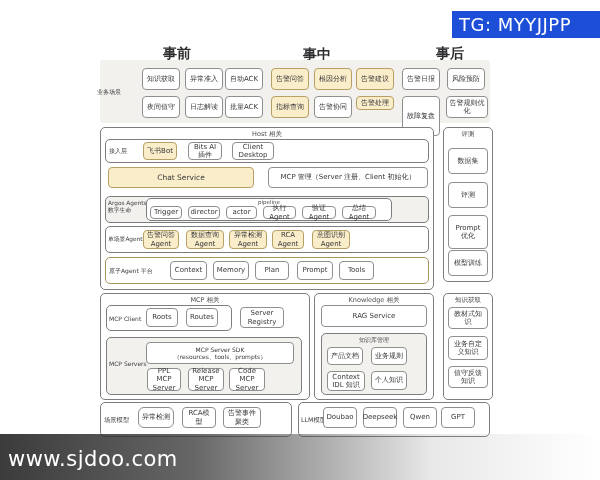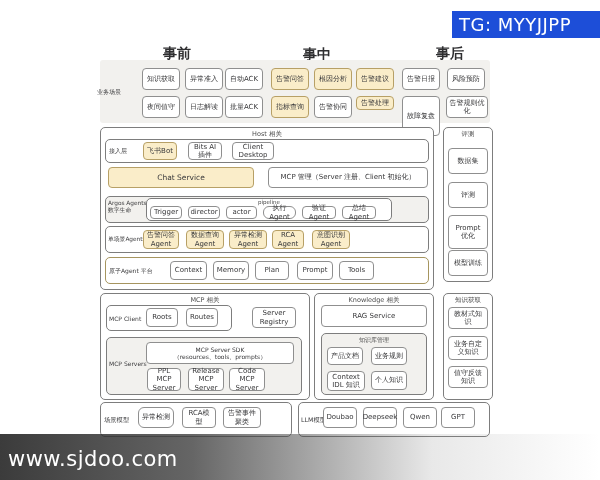--- a/index.html
+++ b/index.html
@@ -69,21 +69,21 @@
 <div class="lbl" style="left:108px;top:200px;font-size:5.8px;">
   <span>Argos Agents</span><br>
   <span>数字生命</span>
 </div>
 <div class="panel" style="left:146px;top:198px;width:246px;height:23px;border-width:1px;">
   <div class="ptitle" style="top:0;font-size:5.5px;">pipeline</div>
 </div>
 <div class="box" style="left:150px;top:206px;width:32px;height:13px;">Trigger</div>
 <div class="box" style="left:188px;top:206px;width:32px;height:13px;">director</div>
 <div class="box" style="left:226px;top:206px;width:31px;height:13px;">actor</div>
-<div class="box" style="left:263px;top:206px;width:33px;height:13px;border-radius:6px;">执行Agent</div>
+<div class="box" style="left:263px;top:206px;width:33px;height:13px;">执行Agent</div>
 <div class="box" style="left:302px;top:206px;width:34px;height:13px;">验证Agent</div>
 <div class="box" style="left:342px;top:206px;width:34px;height:13px;">总结Agent</div>
 
 <div class="panel" style="left:105px;top:226px;width:324px;height:27px;border-width:1px;"></div>
 <div class="lbl" style="left:108px;top:236px;font-size:5.8px;">单场景Agents</div>
 <div class="box hl" style="left:143px;top:230px;width:36px;height:19px;">告警问答Agent</div>
 <div class="box hl" style="left:186px;top:230px;width:38px;height:19px;">数据查询Agent</div>
 <div class="box hl" style="left:229px;top:230px;width:38px;height:19px;">异常检测Agent</div>
 <div class="box hl" style="left:272px;top:230px;width:32px;height:19px;">RCA Agent</div>
 <div class="box hl" style="left:312px;top:230px;width:38px;height:19px;">意图识别Agent</div>
@@ -96,21 +96,21 @@
 <div class="box" style="left:297px;top:261px;width:36px;height:19px;">Prompt</div>
 <div class="box" style="left:339px;top:261px;width:35px;height:19px;">Tools</div>
 
 <div class="panel" style="left:100px;top:293px;width:210px;height:107px;">
   <div class="ptitle">MCP 相关</div>
 </div>
 <div class="panel" style="left:106px;top:305px;width:126px;height:26px;border-width:1px;"></div>
 <div class="lbl" style="left:109px;top:315px;font-size:6px;">MCP Client</div>
 <div class="box" style="left:146px;top:308px;width:32px;height:19px;">Roots</div>
 <div class="box" style="left:186px;top:308px;width:32px;height:19px;">Routes</div>
-<div class="box" style="left:240px;top:307px;width:44px;height:21px;margin-left:12px;">Server Registry</div>
+<div class="box" style="left:240px;top:307px;width:44px;height:21px;">Server Registry</div>
 
 <div class="panel grayfill" style="left:106px;top:337px;width:196px;height:58px;border-width:1px;"></div>
 <div class="lbl" style="left:109px;top:360px;font-size:6px;">MCP Servers</div>
 <div class="box colflex" style="left:146px;top:342px;width:148px;height:22px;font-size:6px;">
   <span>MCP Server SDK</span>
   <span>（resources、tools、prompts）</span>
 </div>
 <div class="box" style="left:147px;top:368px;width:34px;height:23px;">PPL MCP Server</div>
 <div class="box" style="left:188px;top:368px;width:36px;height:23px;">Release MCP Server</div>
 <div class="box" style="left:229px;top:368px;width:36px;height:23px;">Code MCP Server</div>

